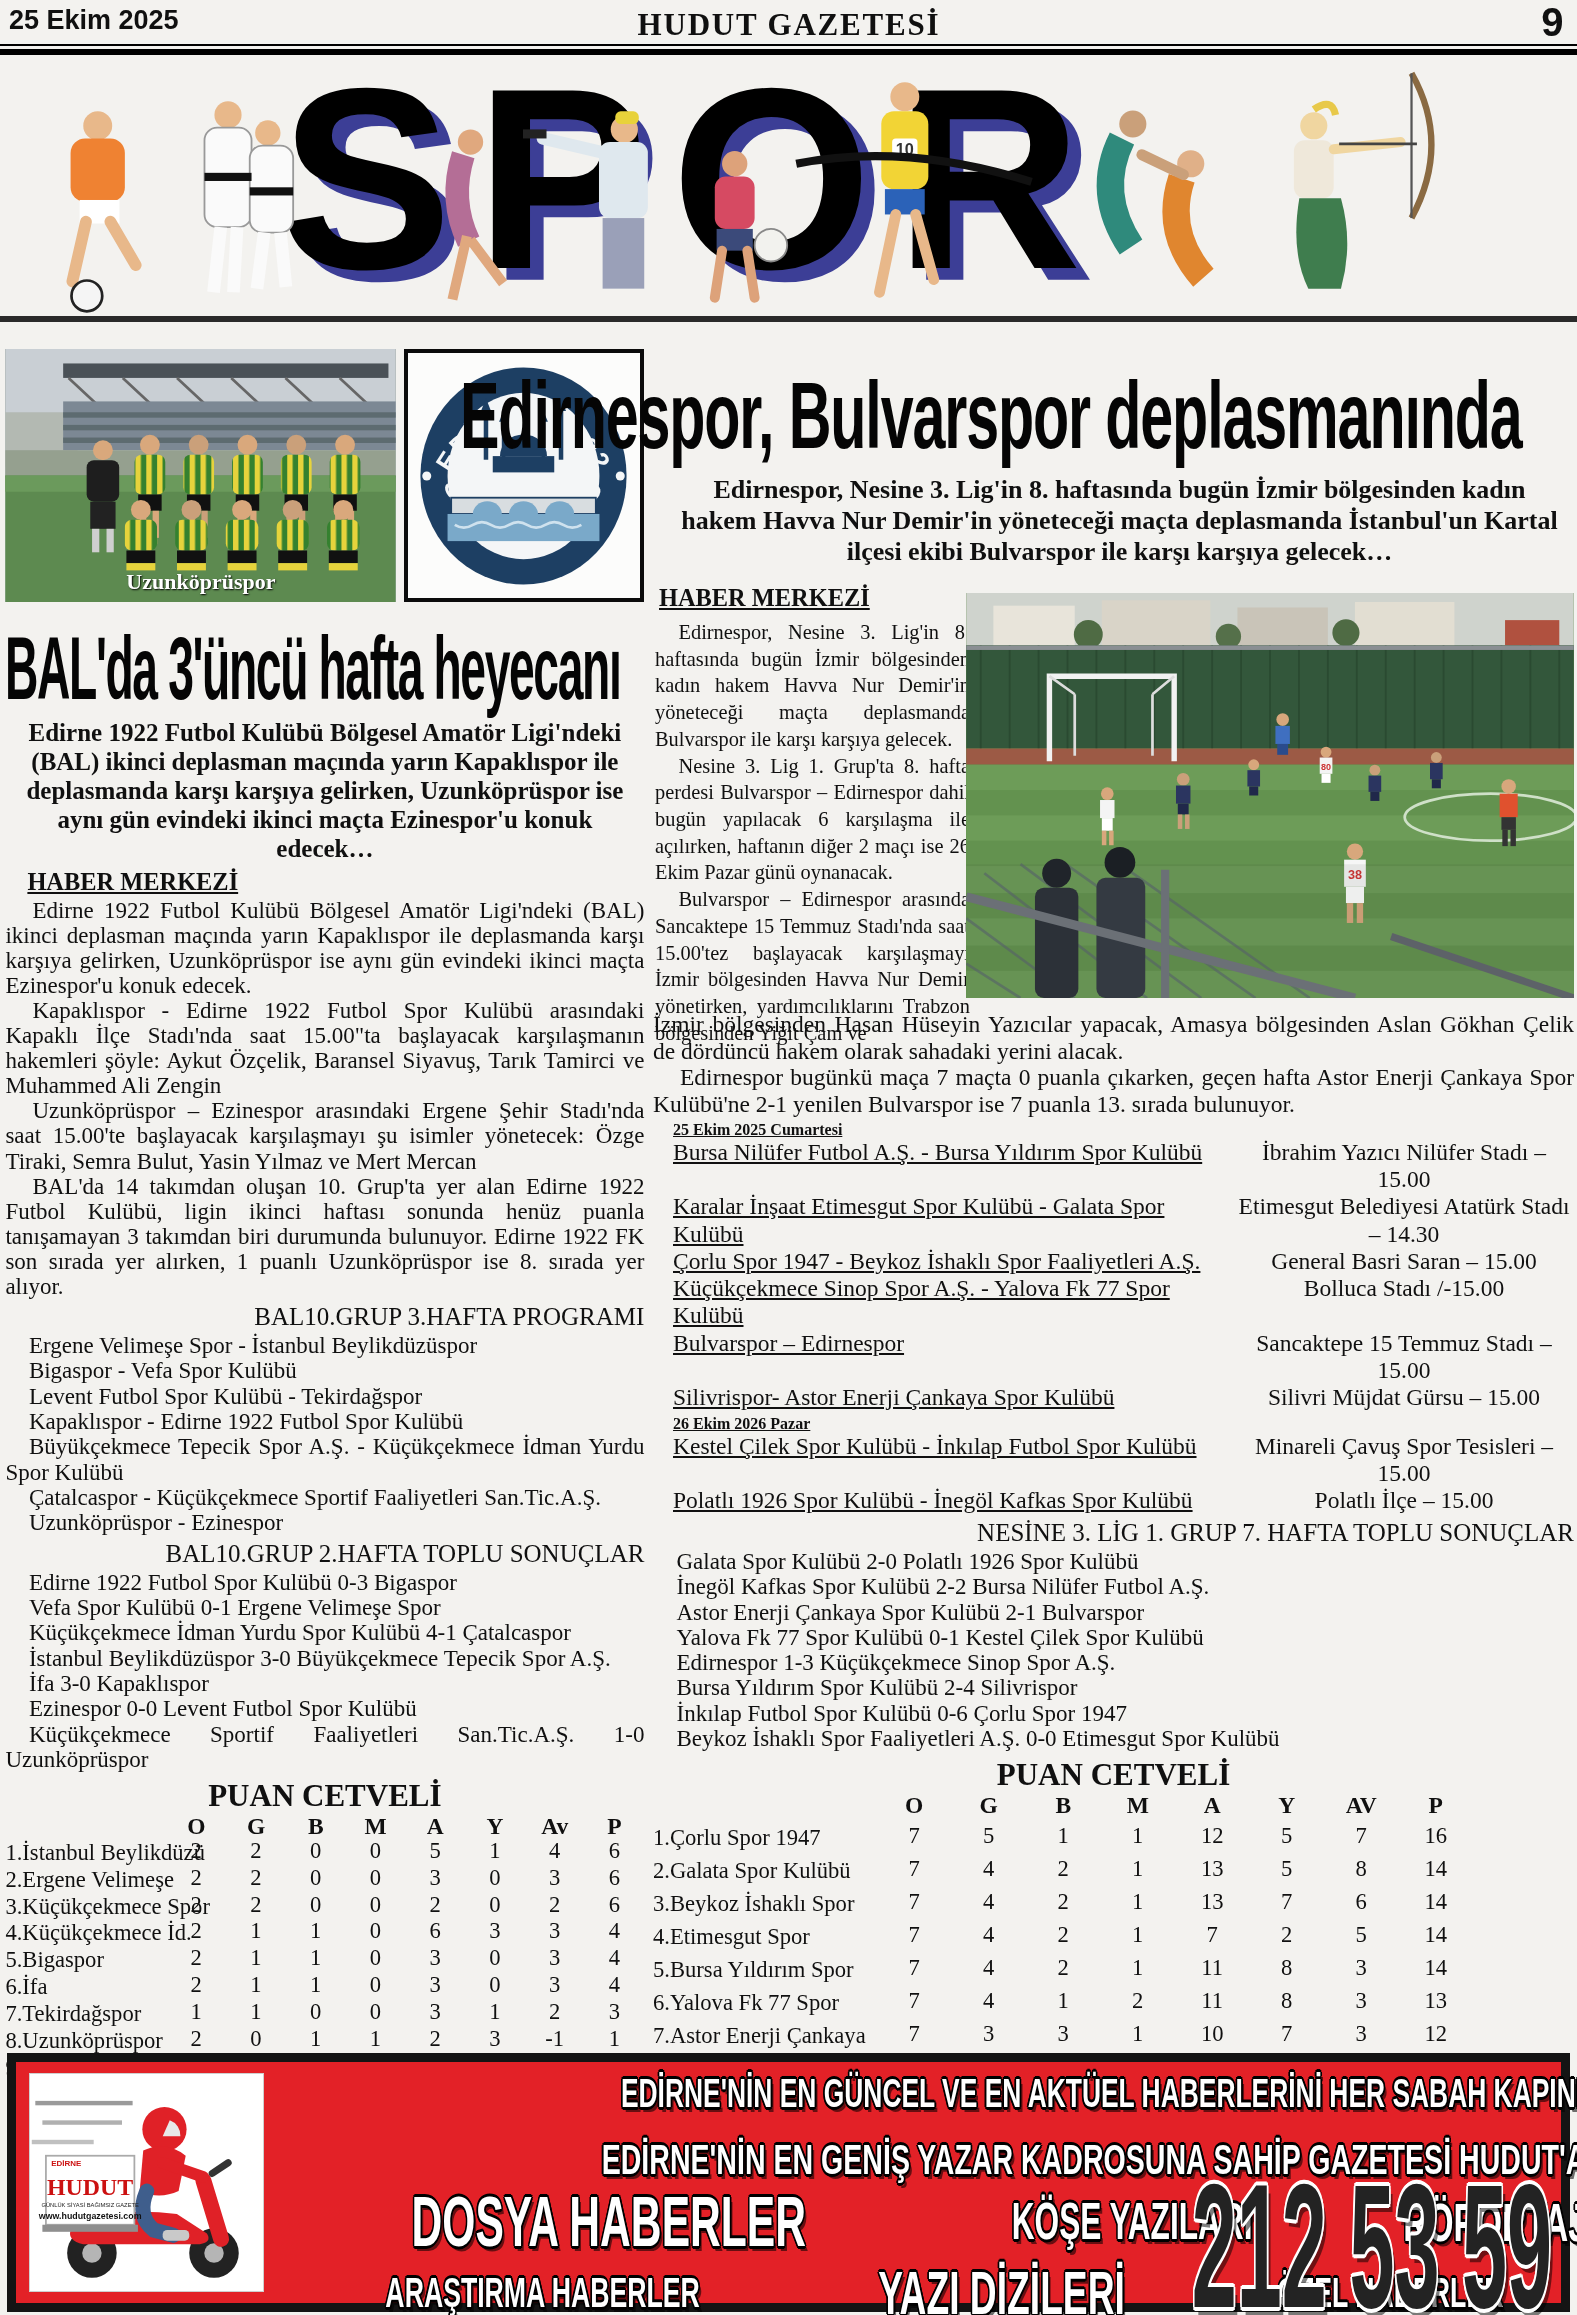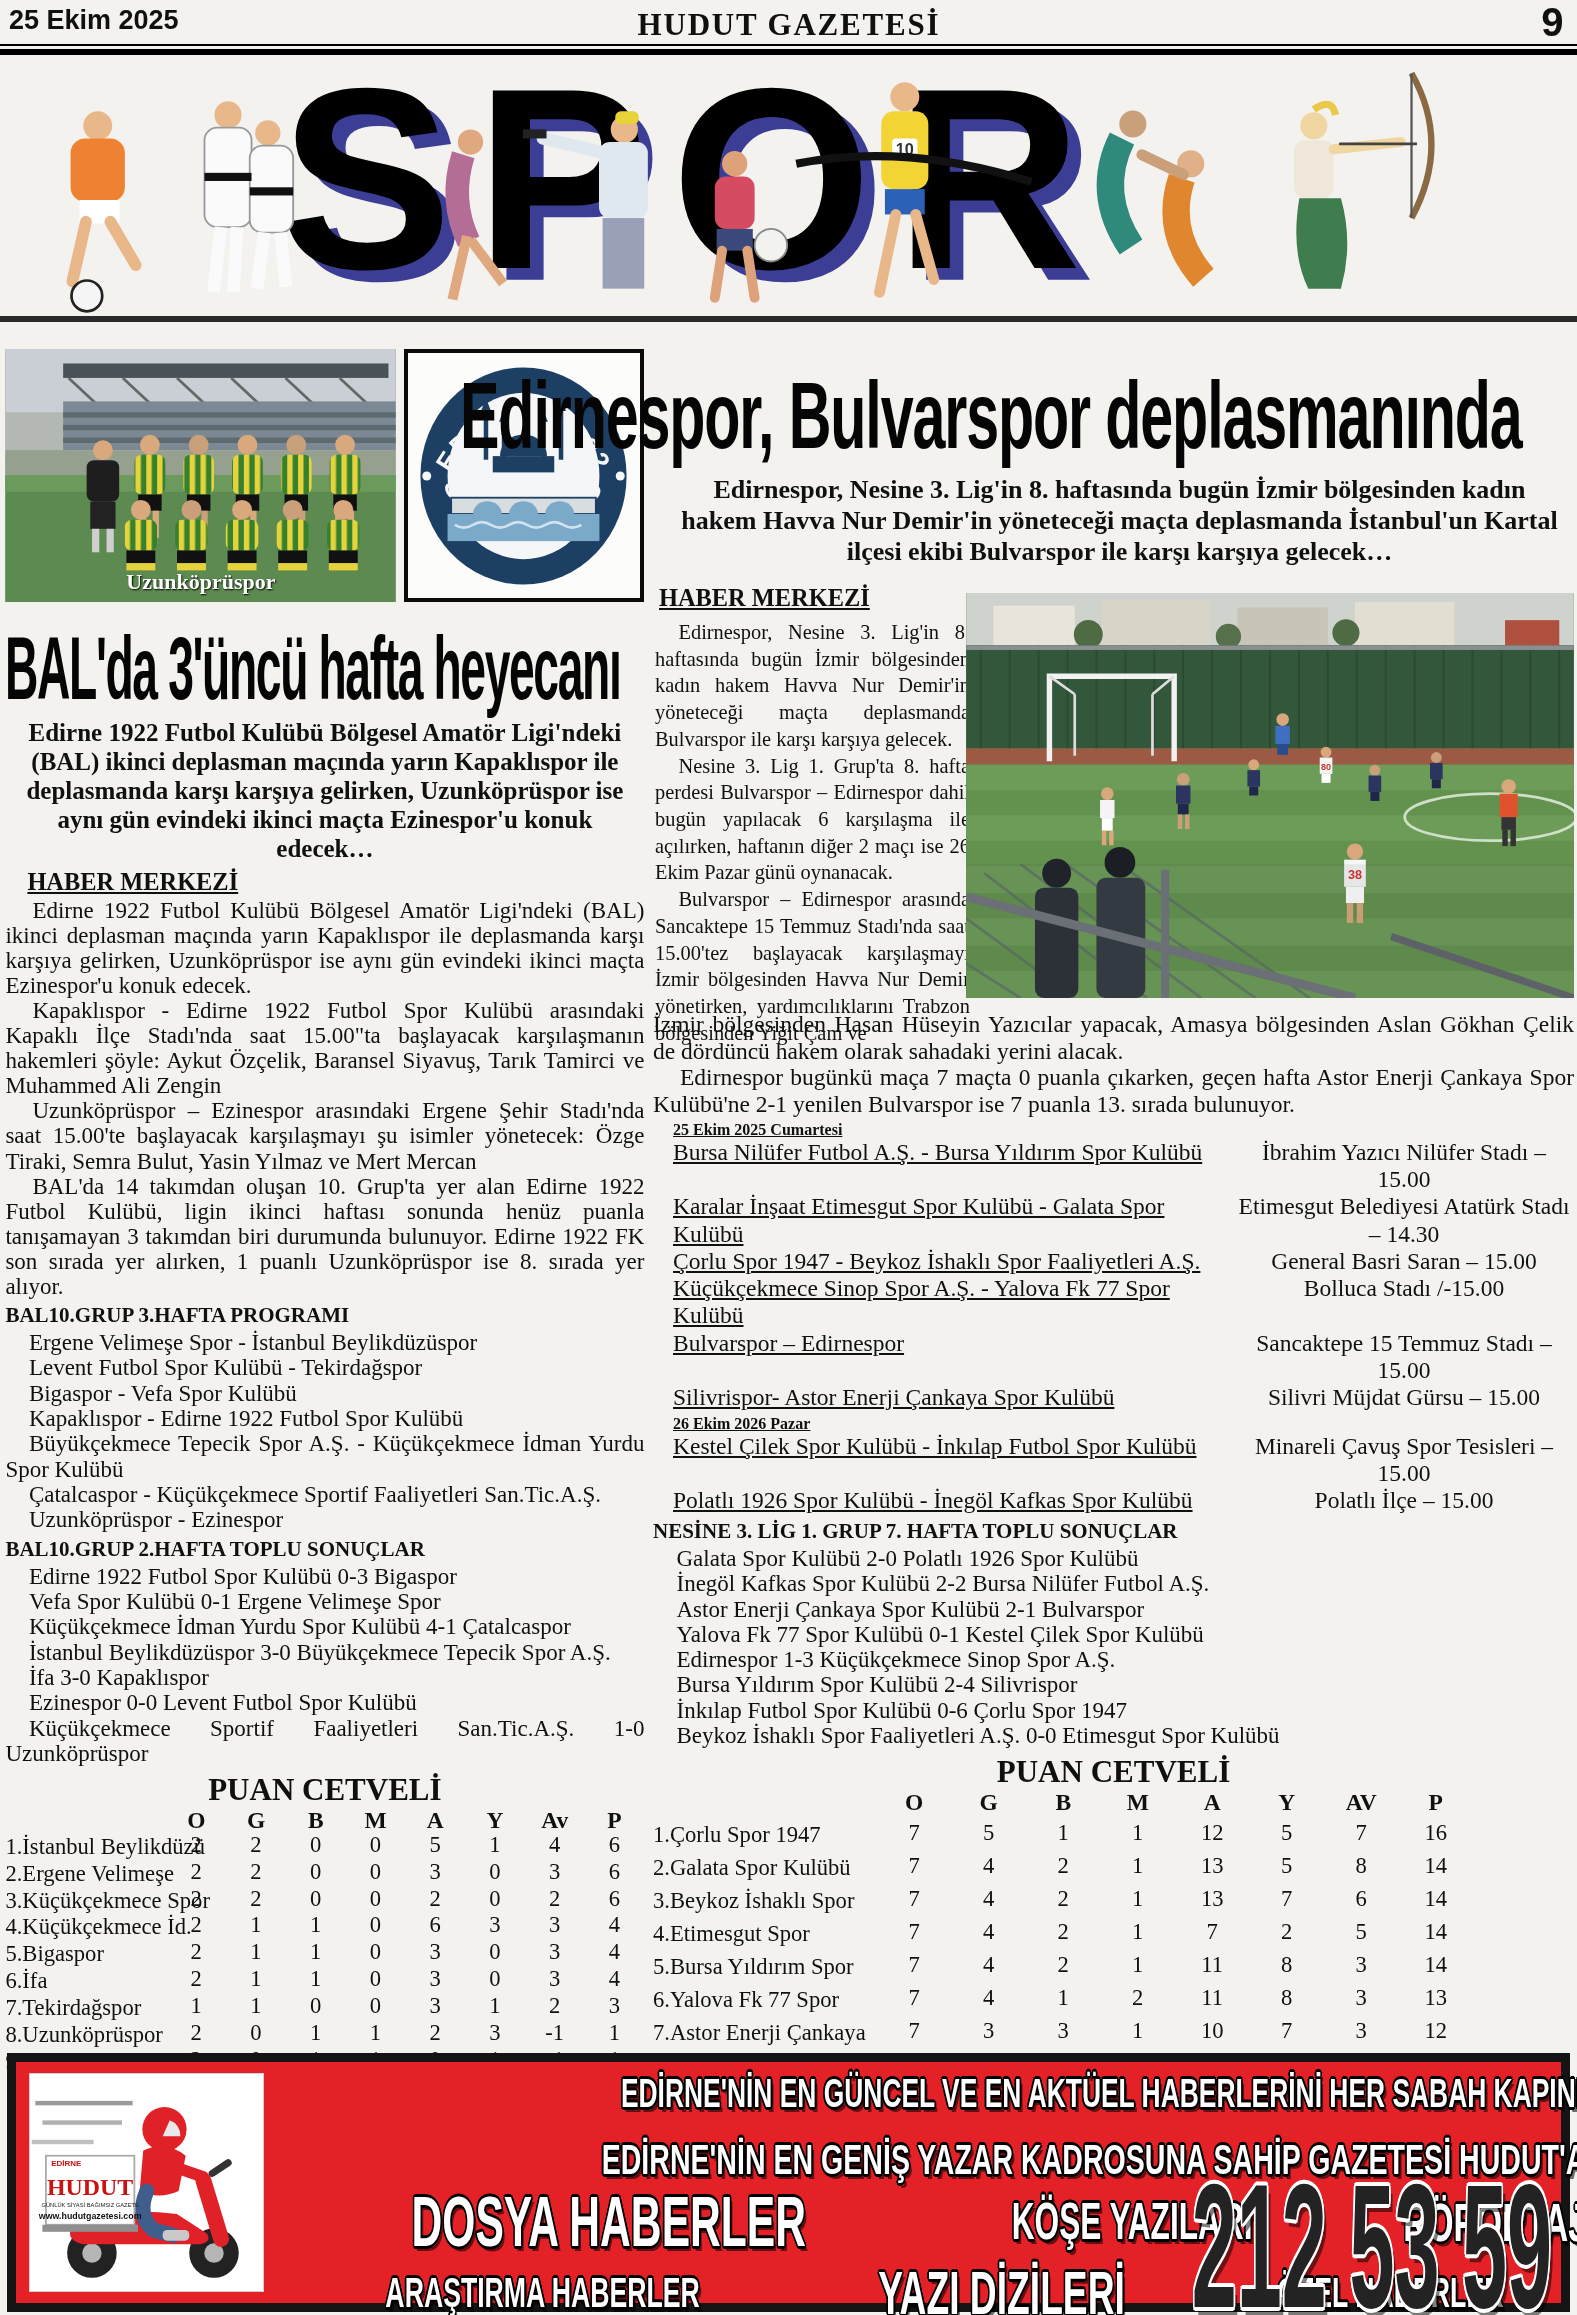--- a/index.html
+++ b/index.html
@@ -31,21 +31,21 @@
   .photo-caption{position:absolute;left:0;right:0;bottom:7.2px;text-align:center;
     color:#fff;font:bold 22px "Liberation Serif",serif;text-shadow:0.9px 0.9px 1.8px #000;}
   .logo-box{flex:1;border:4.5px solid #0b0b0b;background:#fcfcfb;
     display:flex;align-items:center;justify-content:center;}
   .headline-wrap{height:94px;margin-top:14.5px;white-space:nowrap;overflow:visible;}
   .headline-l{display:inline-block;transform:scaleX(.52);transform-origin:0 62%;
     font:bold 89px "Liberation Sans",sans-serif;letter-spacing:-2.7px;color:#050505;}
   .lead{font-weight:bold;font-size:25px;line-height:1.16;text-align:center;margin:7.2px 3.6px 5.4px;}
   .byline{font-weight:bold;font-size:24.4px;text-decoration:underline;margin:0 0 1.8px 22px;}
   .paragraphs p{font-size:23px;line-height:1.09;text-align:justify;text-indent:27px;margin:0;}
-  .sec-title{font-size:21px;font-weight:bold;text-align:left;margin:4.5px 0 1.8px;}
+  .sec-title{font-size:25px;font-weight:normal;text-align:right;margin:4.5px 0 1.8px;}
   .match-line{font-size:23px;line-height:1.1;text-indent:23.5px;text-align:justify;}
   .table-title{font-size:31px;font-weight:bold;text-align:center;margin:5.4px 0 0;}
   .lgrid{display:grid;grid-template-columns:161px repeat(8,1fr);}
   .thead{margin-top:1.8px;}
   .thead .th{font-weight:bold;font-size:23.5px;text-align:center;}
   .trow{margin-top:0.9px;}
   .trow .tteam{font-size:22.6px;white-space:nowrap;text-align:left;}
   .trow .tnum,.thead .th{line-height:1.0;}
   .trow .tnum{font-size:22.6px;text-align:center;}
   
@@ -340,22 +340,22 @@
     <p>Edirne 1922 Futbol Kulübü Bölgesel Amatör Ligi'ndeki (BAL) ikinci deplasman maçında yarın Kapaklıspor ile deplasmanda karşı karşıya gelirken, Uzunköprüspor ise aynı gün evindeki ikinci maçta Ezinespor'u konuk edecek.</p>
         <p>Kapaklıspor - Edirne 1922 Futbol Spor Kulübü arasındaki Kapaklı İlçe Stadı'nda saat 15.00"ta başlayacak karşılaşmanın hakemleri şöyle: Aykut Özçelik, Baransel Siyavuş, Tarık Tamirci ve Muhammed Ali Zengin</p>
         <p>Uzunköprüspor – Ezinespor arasındaki Ergene Şehir Stadı'nda saat 15.00'te başlayacak karşılaşmayı şu isimler yönetecek: Özge Tiraki, Semra Bulut, Yasin Yılmaz ve Mert Mercan</p>
         <p>BAL'da 14 takımdan oluşan 10. Grup'ta yer alan Edirne 1922 Futbol Kulübü, ligin ikinci haftası sonunda henüz puanla tanışamayan 3 takımdan biri durumunda bulunuyor. Edirne 1922 FK son sırada yer alırken, 1 puanlı Uzunköprüspor ise 8. sırada yer alıyor.</p>
       </div>
 
     <h3 class="sec-title">BAL10.GRUP 3.HAFTA PROGRAMI</h3>
     <div class="match-list">
 
     <div class="match-line">Ergene Velimeşe Spor - İstanbul Beylikdüzüspor</div>
+        <div class="match-line">Bigaspor - Vefa Spor Kulübü</div>
         <div class="match-line">Levent Futbol Spor Kulübü - Tekirdağspor</div>
-        <div class="match-line">Bigaspor - Vefa Spor Kulübü</div>
         <div class="match-line">Kapaklıspor - Edirne 1922 Futbol Spor Kulübü</div>
         <div class="match-line">Büyükçekmece Tepecik Spor A.Ş. - Küçükçekmece İdman Yurdu Spor Kulübü</div>
         <div class="match-line">Çatalcaspor - Küçükçekmece Sportif Faaliyetleri San.Tic.A.Ş.</div>
         <div class="match-line">Uzunköprüspor - Ezinespor</div>
       </div>
 
     <h3 class="sec-title">BAL10.GRUP 2.HAFTA TOPLU SONUÇLAR</h3>
     <div class="match-list">
 
     <div class="match-line">Edirne 1922 Futbol Spor Kulübü 0-3 Bigaspor</div>

